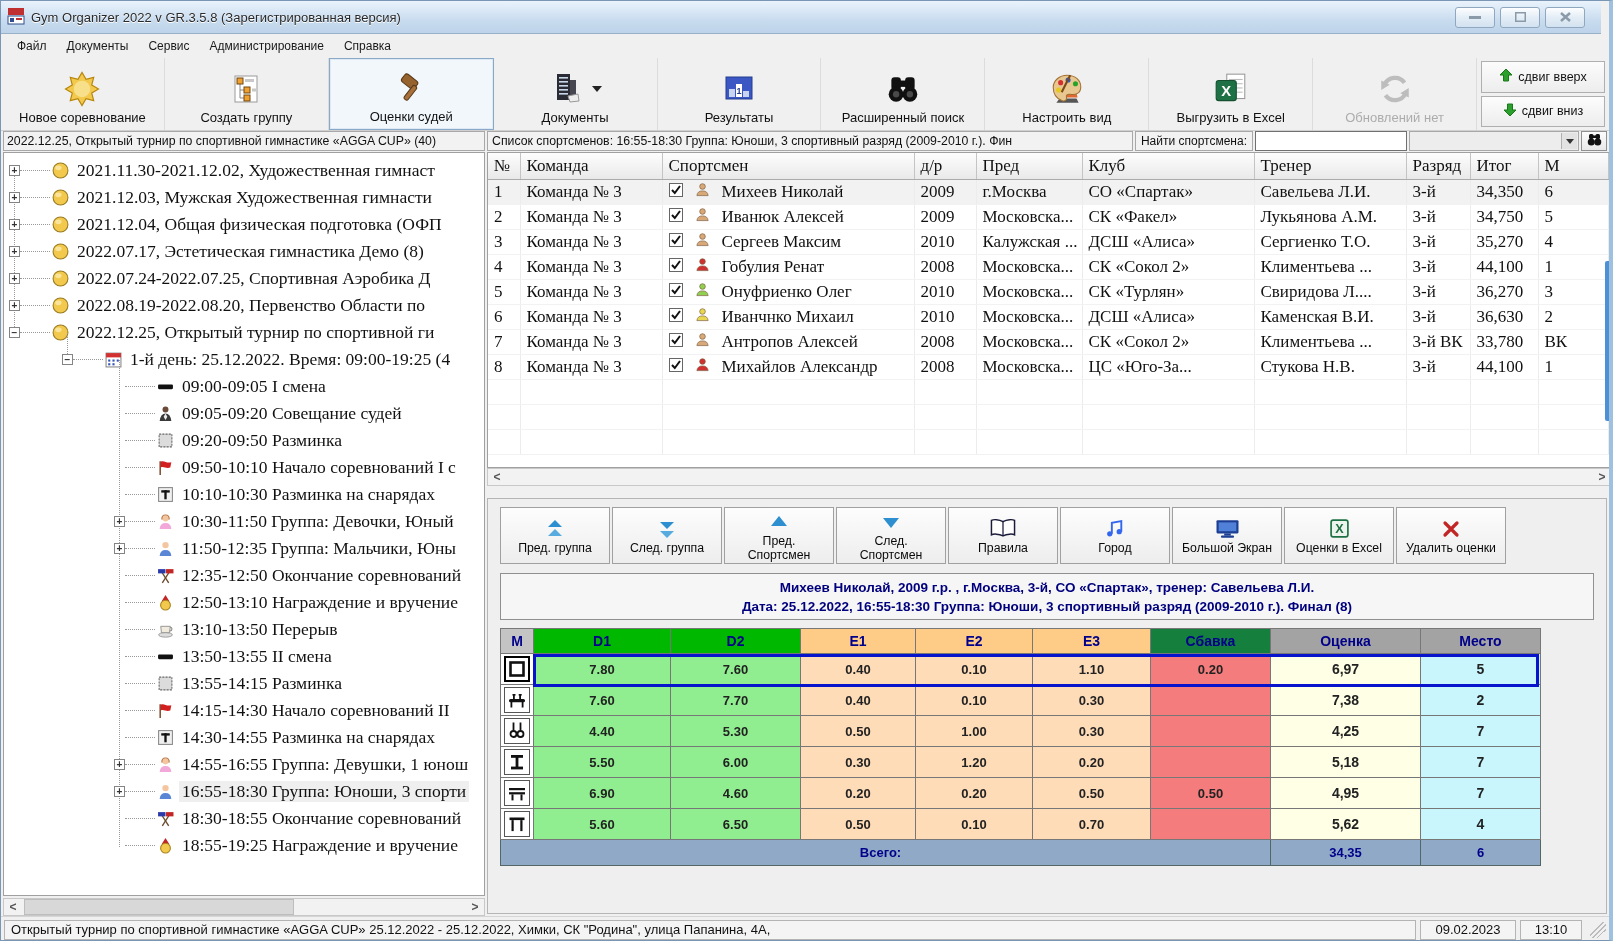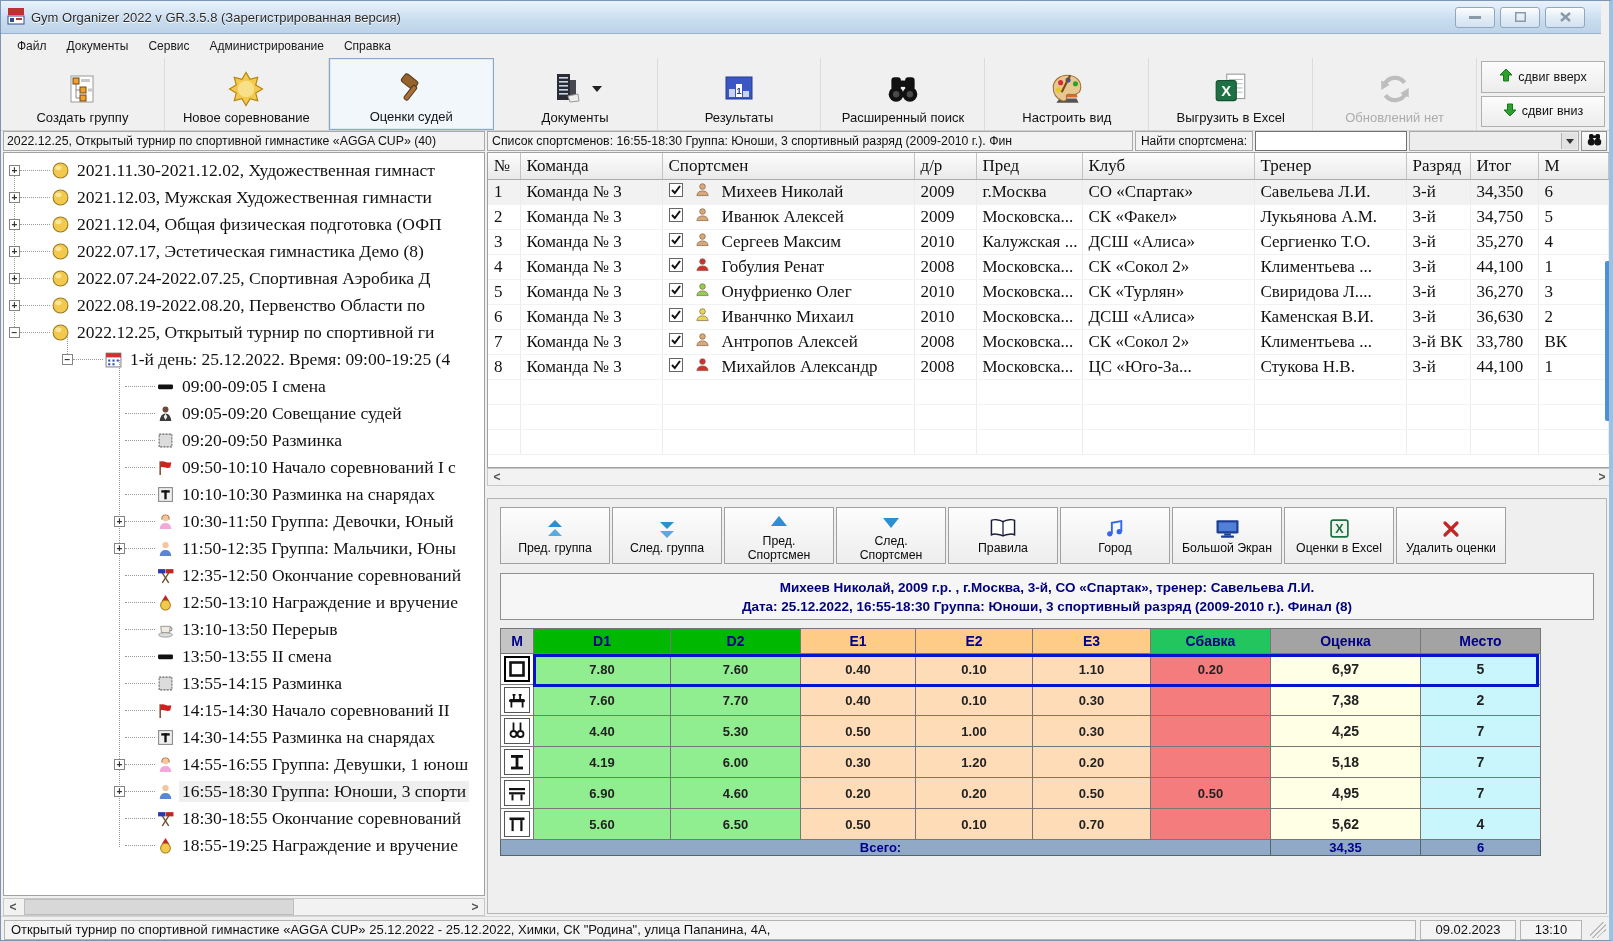--- a/index.html
+++ b/index.html
@@ -87,29 +87,29 @@
     background:linear-gradient(#FDFDFD,#EDEDED); display:flex; flex-direction:column; align-items:center; justify-content:center; }
   .score-btn .sb-icon { height:24px; display:flex; align-items:center; justify-content:center; }
   .score-btn .sb-line { font-size:12.3px; color:#0a0a0a; line-height:14px; white-space:nowrap; }
   .info-bar { margin-top:9px; border:1px solid #909090; background:#F6F6F6; padding:4px 4px 3px; text-align:center; }
   .info-line { font-size:13.5px; font-weight:bold; color:#00007E; line-height:19px; white-space:nowrap; overflow:hidden; }
   .score-table-wrap { position:relative; margin-top:8px; }
   table.scores { border-collapse:collapse; table-layout:fixed; width:1040px; font-size:13px; }
   table.scores th { border:1px solid #777; height:25px; font-weight:bold; font-size:14px; color:#00008B; }
   table.scores td { border:1px solid #777; height:31px; text-align:center; font-weight:bold; color:#222; }
   th.cm { background:#C4C4C4; } th.cd { background:#00B800; } th.ce { background:#FFCC88; }
-  th.cpen { background:#22c55e; color:#8B0000; } th.cscore,th.cplace { background:#a3a3a3; }
+  th.cpen { background:#15803d; color:#8B0000; } th.cscore,th.cplace { background:#a3a3a3; }
   td.cd { background:#90EE90; } td.ce { background:#FFDCB8; } td.cpen { background:#F47C7C; }
   td.cscore { background:#FFFFE6; color:#00008B; font-size:14px; }
   td.cplace { background:#C8F6FC; color:#00008B; font-size:14px; }
   td.cm { background:#fff; padding:0; }
   .appbox { width:26px; height:26px; margin:2px auto; border:1px solid #555; background:#fff;
     display:flex; align-items:center; justify-content:center; }
   .appbox.selbox { border:2px solid #000; }
-  tr.total td { background:#8FA9C6; color:#00008B; height:16px; border-color:#566; }
+  tr.total td { background:#8FA9C6; color:#00008B; height:26px; border-color:#566; }
   td.tlabel { text-align:right; padding-right:10px; }
   .score-sel { position:absolute; left:33px; top:26px; width:1006px; height:33px; border:3px solid #0814CC; pointer-events:none; }
   
   .statusbar { position:absolute; left:0; top:915px; right:0; height:26px; background:#F0F0F0;
     border-top:1px solid #D5D5D5; display:flex; align-items:center; padding:2px 3px; gap:4px; }
   .sb-panel { border:1px solid #B4B4B4; background:#F4F4F4; height:20px; padding:1px 6px; font-size:13px;
     white-space:nowrap; overflow:hidden; }
   .sb-text { flex:1 1 auto; }
   .sb-date { width:96px; text-align:center; } .sb-time { width:62px; text-align:center; }
   .sb-grip { width:16px; height:16px; margin-left:4px;
@@ -151,42 +151,42 @@
   <span class="menu-item">Файл</span>
   <span class="menu-item">Документы</span>
   <span class="menu-item">Сервис</span>
   <span class="menu-item">Администрирование</span>
   <span class="menu-item">Справка</span>
 </div>
 
 <div class="toolbar">
   <div class="tb-btn">
     <div class="tb-icon">
+      <svg width="36" height="36" viewBox="0 0 24 24">
+          <polygon points="23,12 18.5,14.7 19.8,19.8 14.7,18.5 12,23 9.3,18.5 4.2,19.8 5.5,14.7 1,12 5.5,9.3 4.2,4.2 9.3,5.5 12,1 14.7,5.5 19.8,4.2 18.5,9.3" fill="#F2C94C" stroke="#B8860B" stroke-width="0.8"></polygon>
+          <circle cx="12" cy="12" r="5.5" fill="#F8E08A"></circle>
+        </svg>
+    </div>
+    <div class="tb-label">Новое соревнование</div>
+  </div>
+  <div class="tb-btn">
+    <div class="tb-icon">
       <svg width="34" height="34" viewBox="0 0 34 34">
           <rect x="6" y="4" width="22" height="26" fill="#FFF" stroke="#999"></rect>
           <line x1="11" y1="10" x2="11" y2="26" stroke="#888"></line>
           <rect x="8" y="6" width="6" height="6" fill="#F0A030" stroke="#704810"></rect>
           <line x1="11" y1="18" x2="15" y2="18" stroke="#888"></line>
           <line x1="11" y1="26" x2="15" y2="26" stroke="#888"></line>
           <rect x="15" y="15" width="6" height="6" fill="#F0A030" stroke="#704810"></rect>
           <rect x="15" y="23" width="6" height="6" fill="#F0A030" stroke="#704810"></rect>
           <rect x="16" y="7" width="9" height="3" fill="#C8C8C8"></rect>
           <rect x="23" y="16.5" width="4" height="3" fill="#C8C8C8"></rect>
         </svg>
     </div>
     <div class="tb-label">Создать группу</div>
-  </div>
-  <div class="tb-btn">
-    <div class="tb-icon">
-      <svg width="36" height="36" viewBox="0 0 24 24">
-          <polygon points="23,12 18.5,14.7 19.8,19.8 14.7,18.5 12,23 9.3,18.5 4.2,19.8 5.5,14.7 1,12 5.5,9.3 4.2,4.2 9.3,5.5 12,1 14.7,5.5 19.8,4.2 18.5,9.3" fill="#F2C94C" stroke="#B8860B" stroke-width="0.8"></polygon>
-          <circle cx="12" cy="12" r="5.5" fill="#F8E08A"></circle>
-        </svg>
-    </div>
-    <div class="tb-label">Новое соревнование</div>
   </div>
   <div class="tb-btn pressed">
     <div class="tb-icon">
       <svg width="36" height="36" viewBox="0 0 34 34">
           <g transform="rotate(38 15 11)">
             <rect x="8" y="6" width="15" height="9" rx="2.5" fill="#96622E" stroke="#5A3A18"></rect>
           </g>
           <rect x="14" y="14" width="4.5" height="16" rx="2" transform="rotate(38 17 22)" fill="#A8703A" stroke="#5A3A18"></rect>
         </svg>
     </div>
@@ -1076,21 +1076,21 @@
           <tr>
             <td class="cm">
               <div class="appbox">
                 <svg width="20" height="20" viewBox="0 0 20 20">
                   <rect x="4" y="3" width="12" height="2.8" fill="#111"></rect>
                   <rect x="8.6" y="5" width="2.8" height="10" fill="#111"></rect>
                   <rect x="4" y="14.6" width="12" height="2.8" fill="#111"></rect>
                 </svg>
               </div>
             </td>
-            <td class="cd">4.19</td>
+            <td class="cd">5.50</td>
             <td class="cd">6.00</td>
             <td class="ce">0.30</td>
             <td class="ce">1.20</td>
             <td class="ce">0.20</td>
             <td class="cpen"></td>
             <td class="cscore">5,18</td>
             <td class="cplace">7</td>
           </tr>
           <tr>
             <td class="cm">

